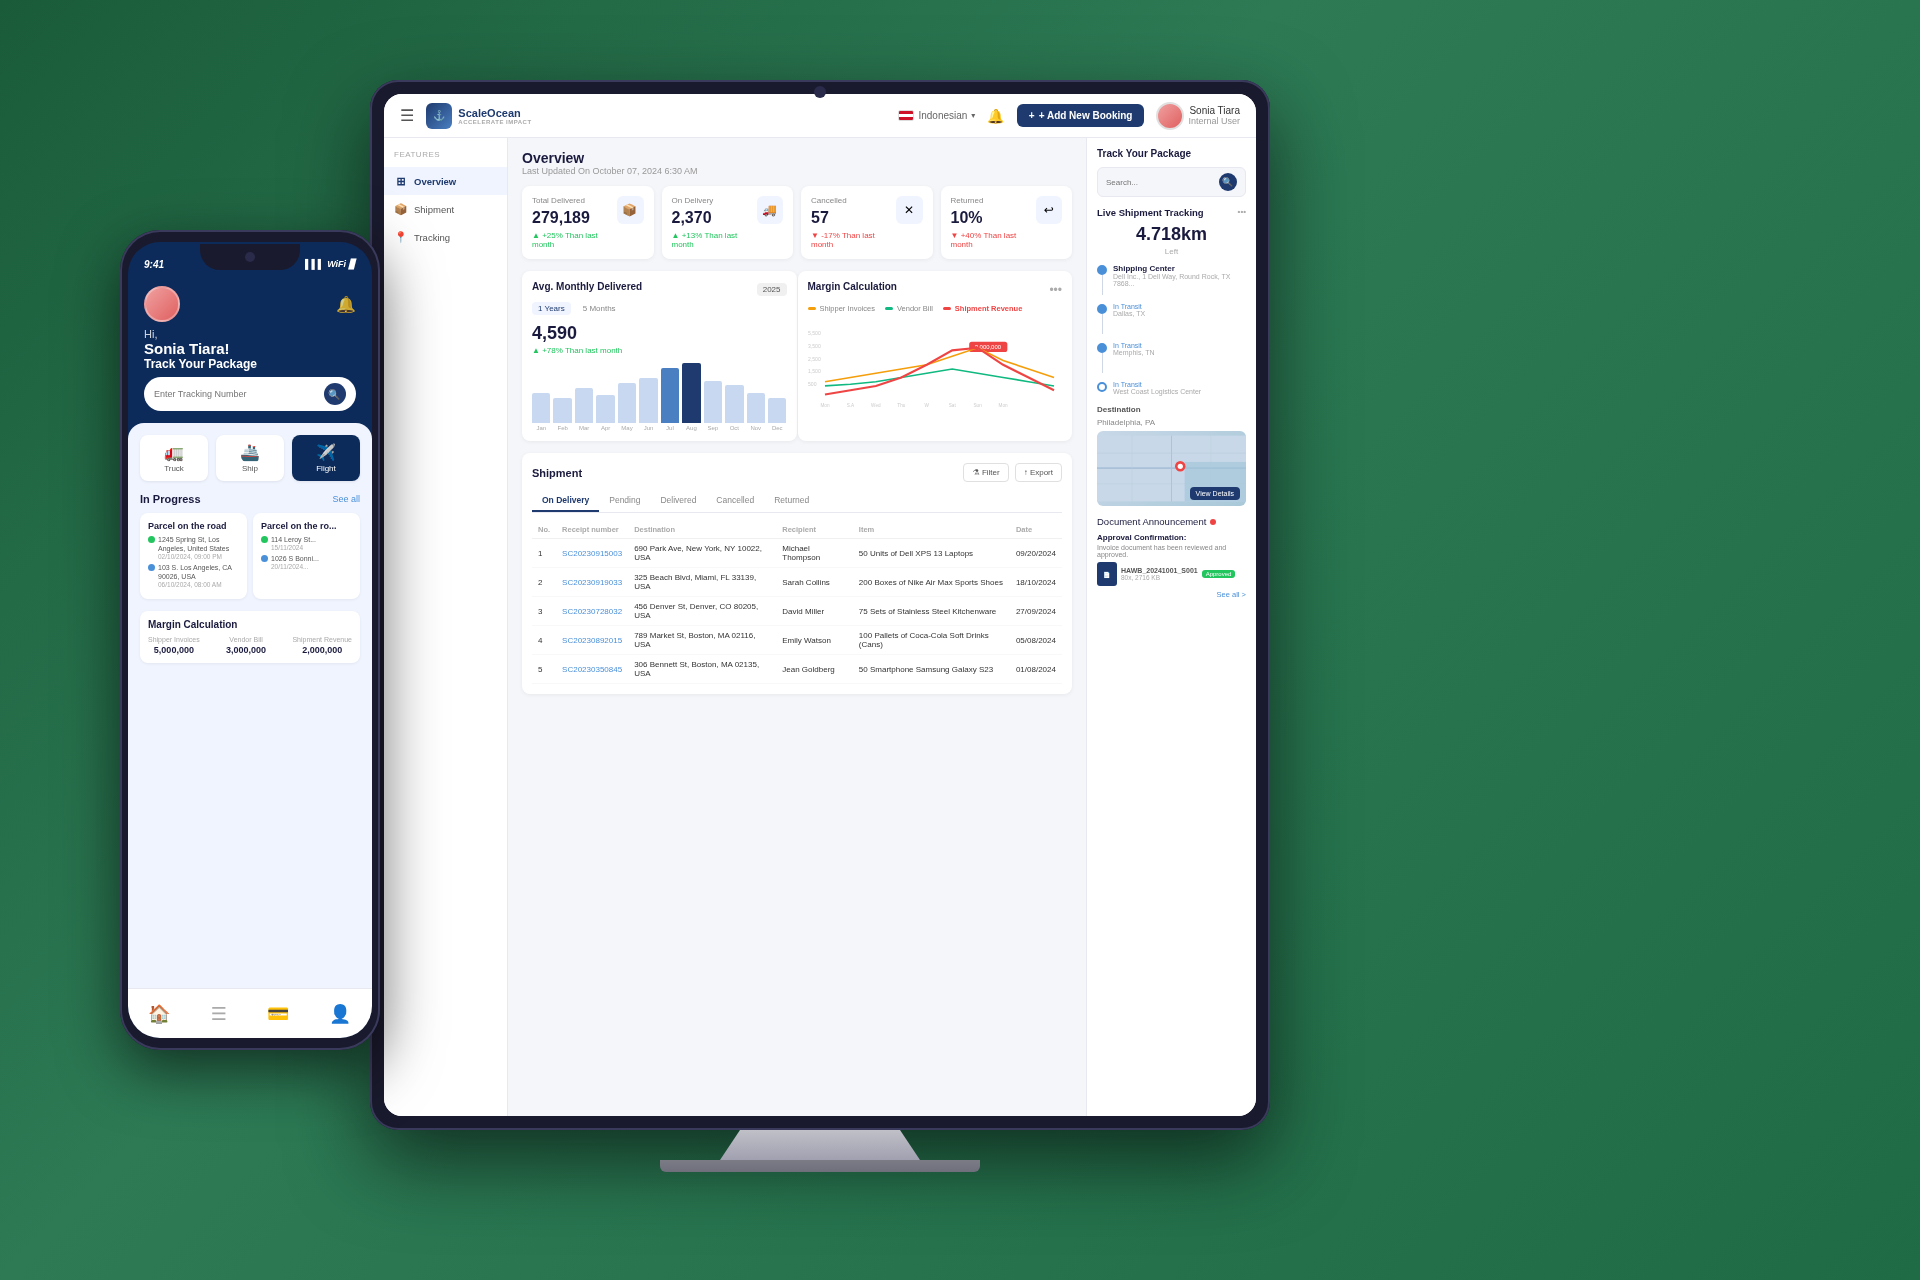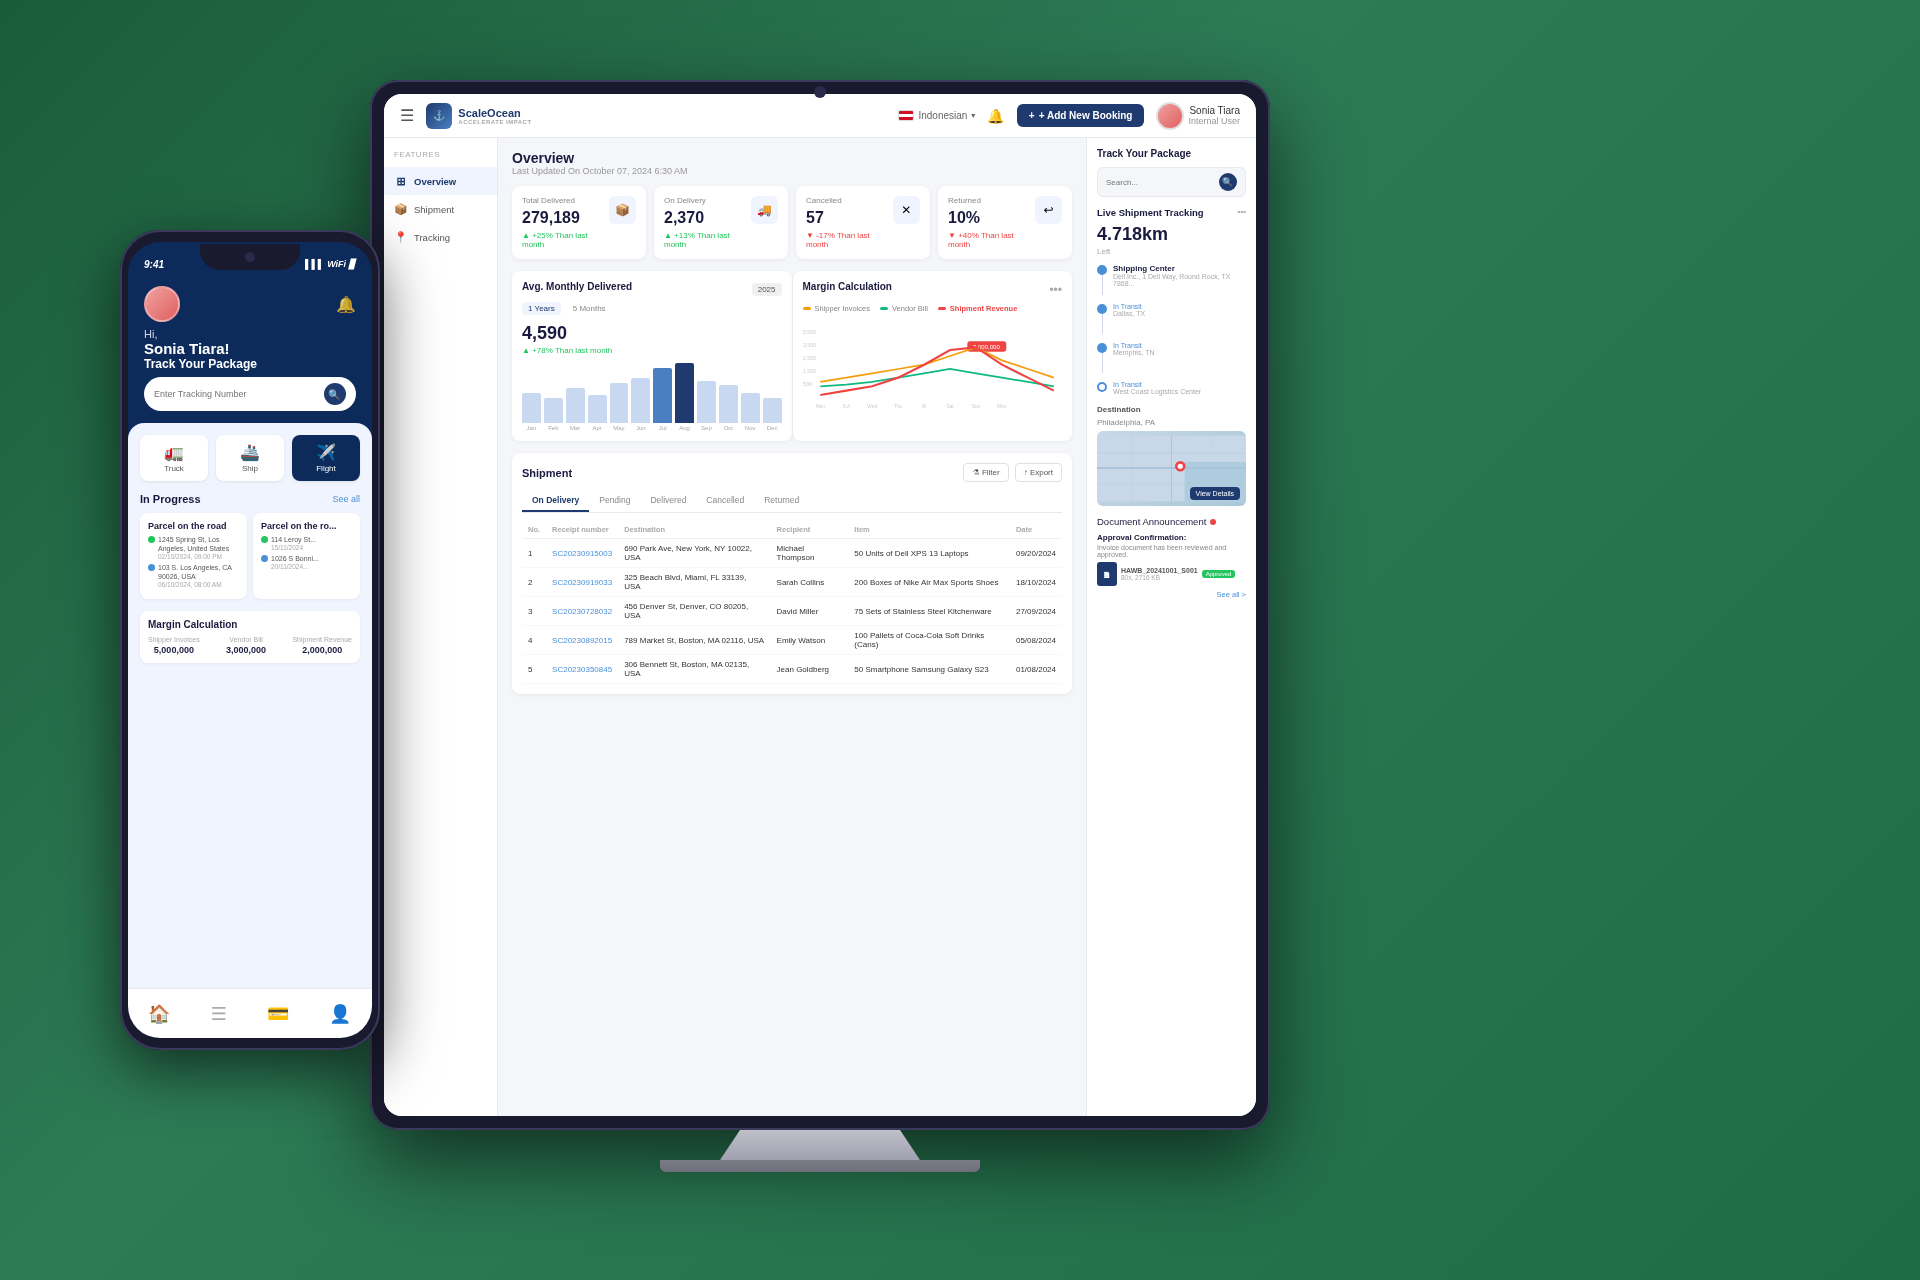--- a/index.html
+++ b/index.html
@@ -150,21 +150,21 @@
       color: #666;
       cursor: pointer;
     }
 
     .tablet-body {
       display: flex;
       flex: 1;
       overflow: hidden;
     }
     .tablet-sidebar {
-      width: 114px;
+      width: 124px;
       background: #fff;
       border-right: 1px solid #e8e8f0;
       padding: 12px 0;
     }
     .sidebar-features-label {
       font-size: 8px;
       color: #aaa;
       text-transform: uppercase;
       letter-spacing: 0.5px;
       padding: 0 10px 8px;
@@ -1244,21 +1244,21 @@
           </div>
         </div>
 
         <div class="tablet-right-panel">
           <div class="track-package-title">Track Your Package</div>
           <div class="track-search">
             <input type="text" class="track-search-input" placeholder="Search..." style="">
             <div class="track-search-btn">🔍</div>
           </div>
 
-          <div style="margin-bottom:8px;">
+          <div style="margin-bottom:8px;text-align:center;">
             <div class="live-tracking-title">
               <span>Live Shipment Tracking</span>
               <span class="live-tracking-more">•••</span>
             </div>
             <div class="tracking-distance">4.718km</div>
             <div class="tracking-dist-label">Left</div>
           </div>
 
           <div class="tracking-timeline">
             <div class="timeline-item">

